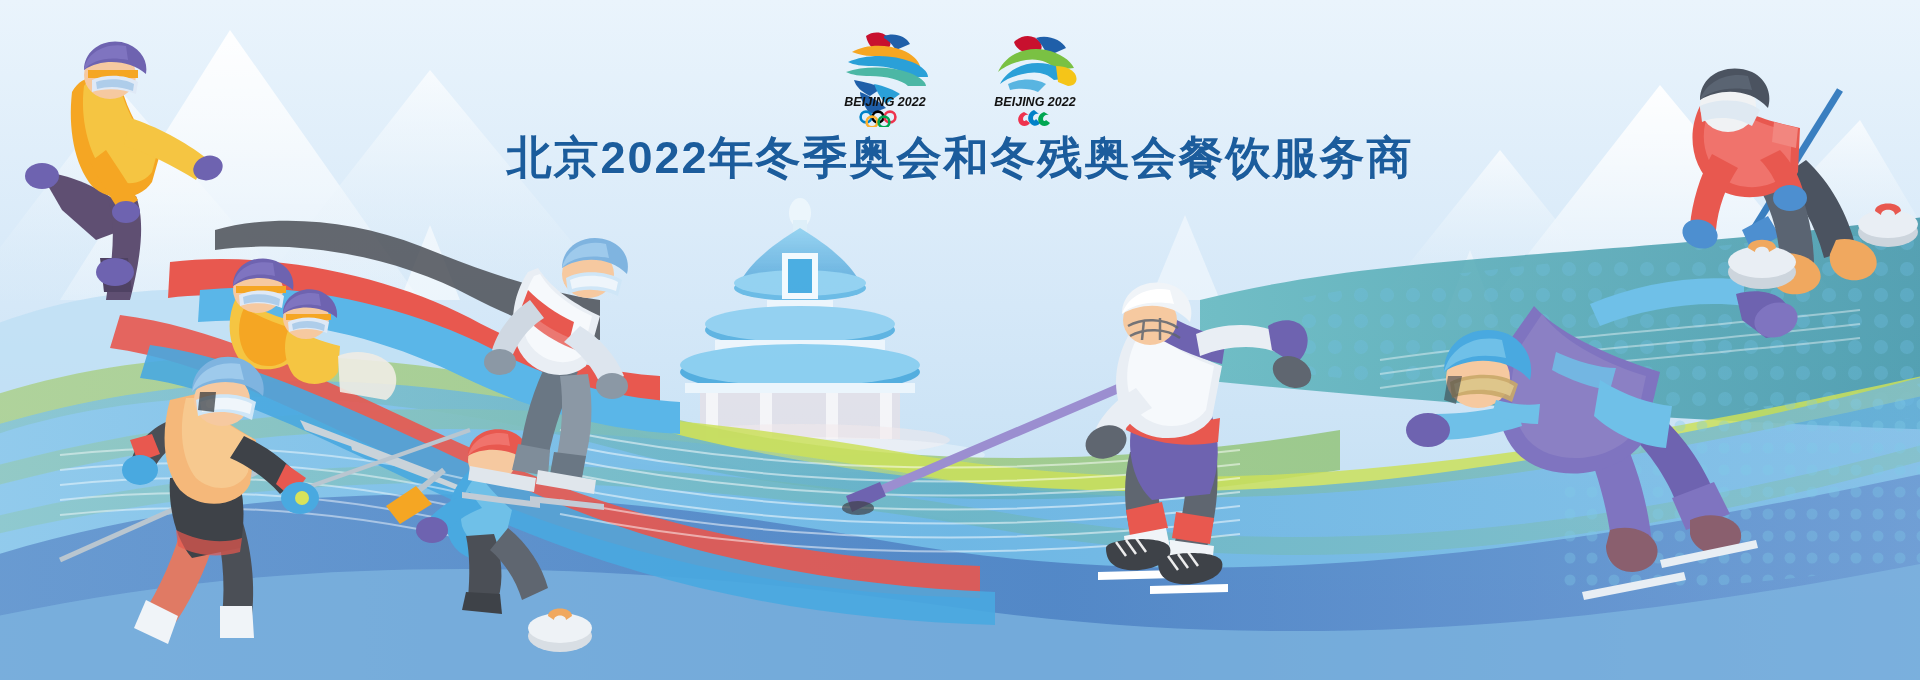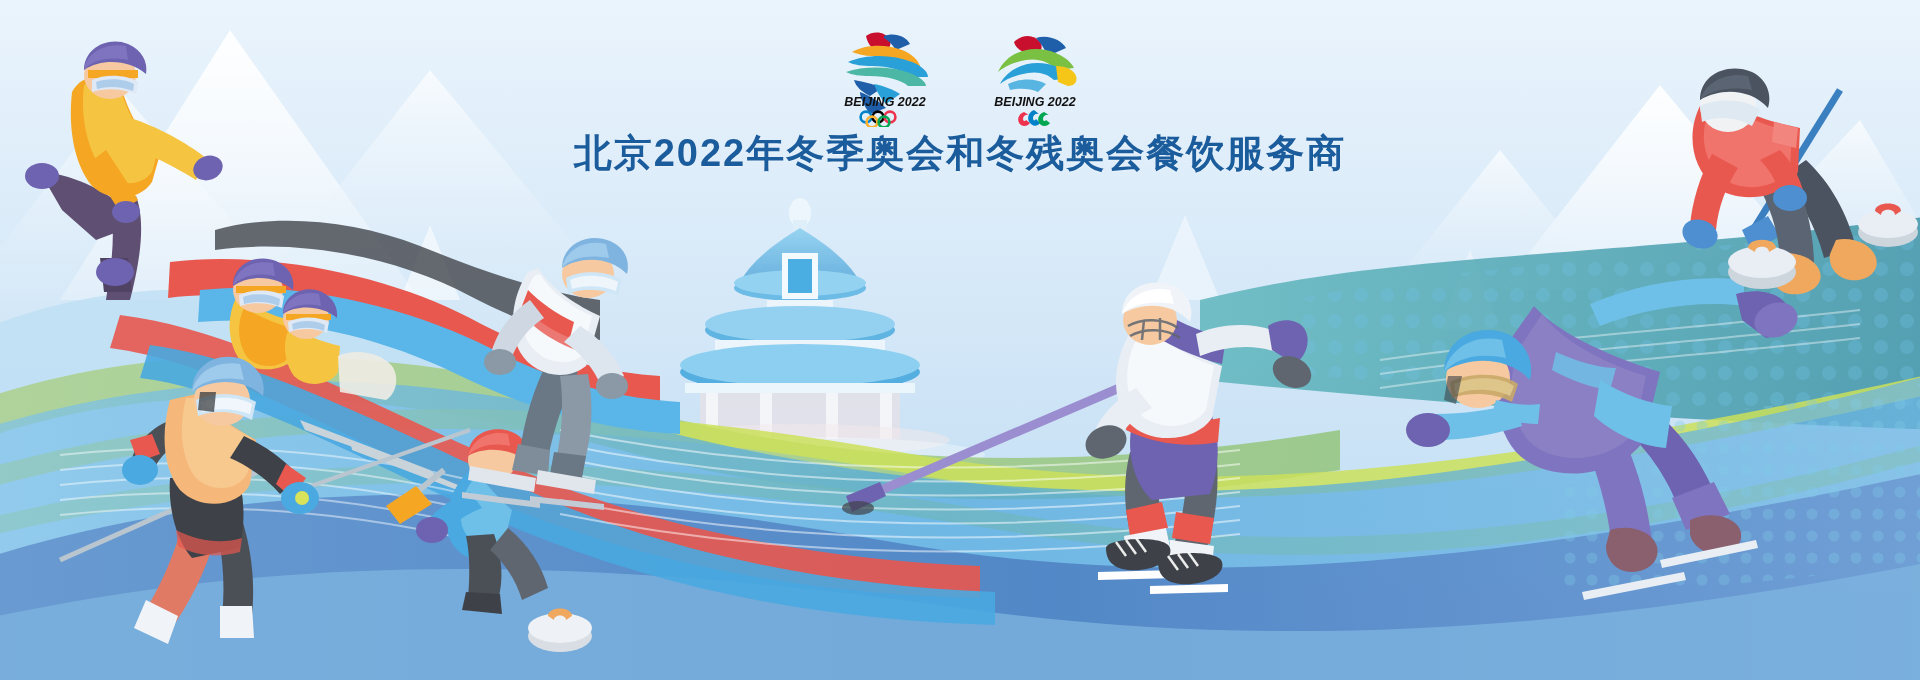--- a/index.html
+++ b/index.html
@@ -11,21 +11,21 @@
   #banner{position:relative;width:1920px;height:680px;overflow:hidden;}
   #banner svg.layer{position:absolute;left:0;top:0;width:1920px;height:680px;}
   #logos{
     position:absolute;left:0;top:22px;width:1920px;
     display:flex;justify-content:center;align-items:flex-start;gap:40px;
     z-index:40;
   }
   .emblem{width:110px;height:105px;}
   #title{
     position:absolute;left:0;top:128px;width:1920px;text-align:center;z-index:40;
-    font-size:38px;font-weight:bold;color:#1b5c9c;letter-spacing:2px;
+    font-size:45px;font-weight:bold;color:#1b5c9c;letter-spacing:2px;
     font-family:"Liberation Sans","DejaVu Sans",sans-serif;
     text-shadow:0 1px 2px rgba(255,255,255,.35);
     white-space:nowrap;
   }
 </style>
 </head>
 <body>
 
 <div id="banner">
 

